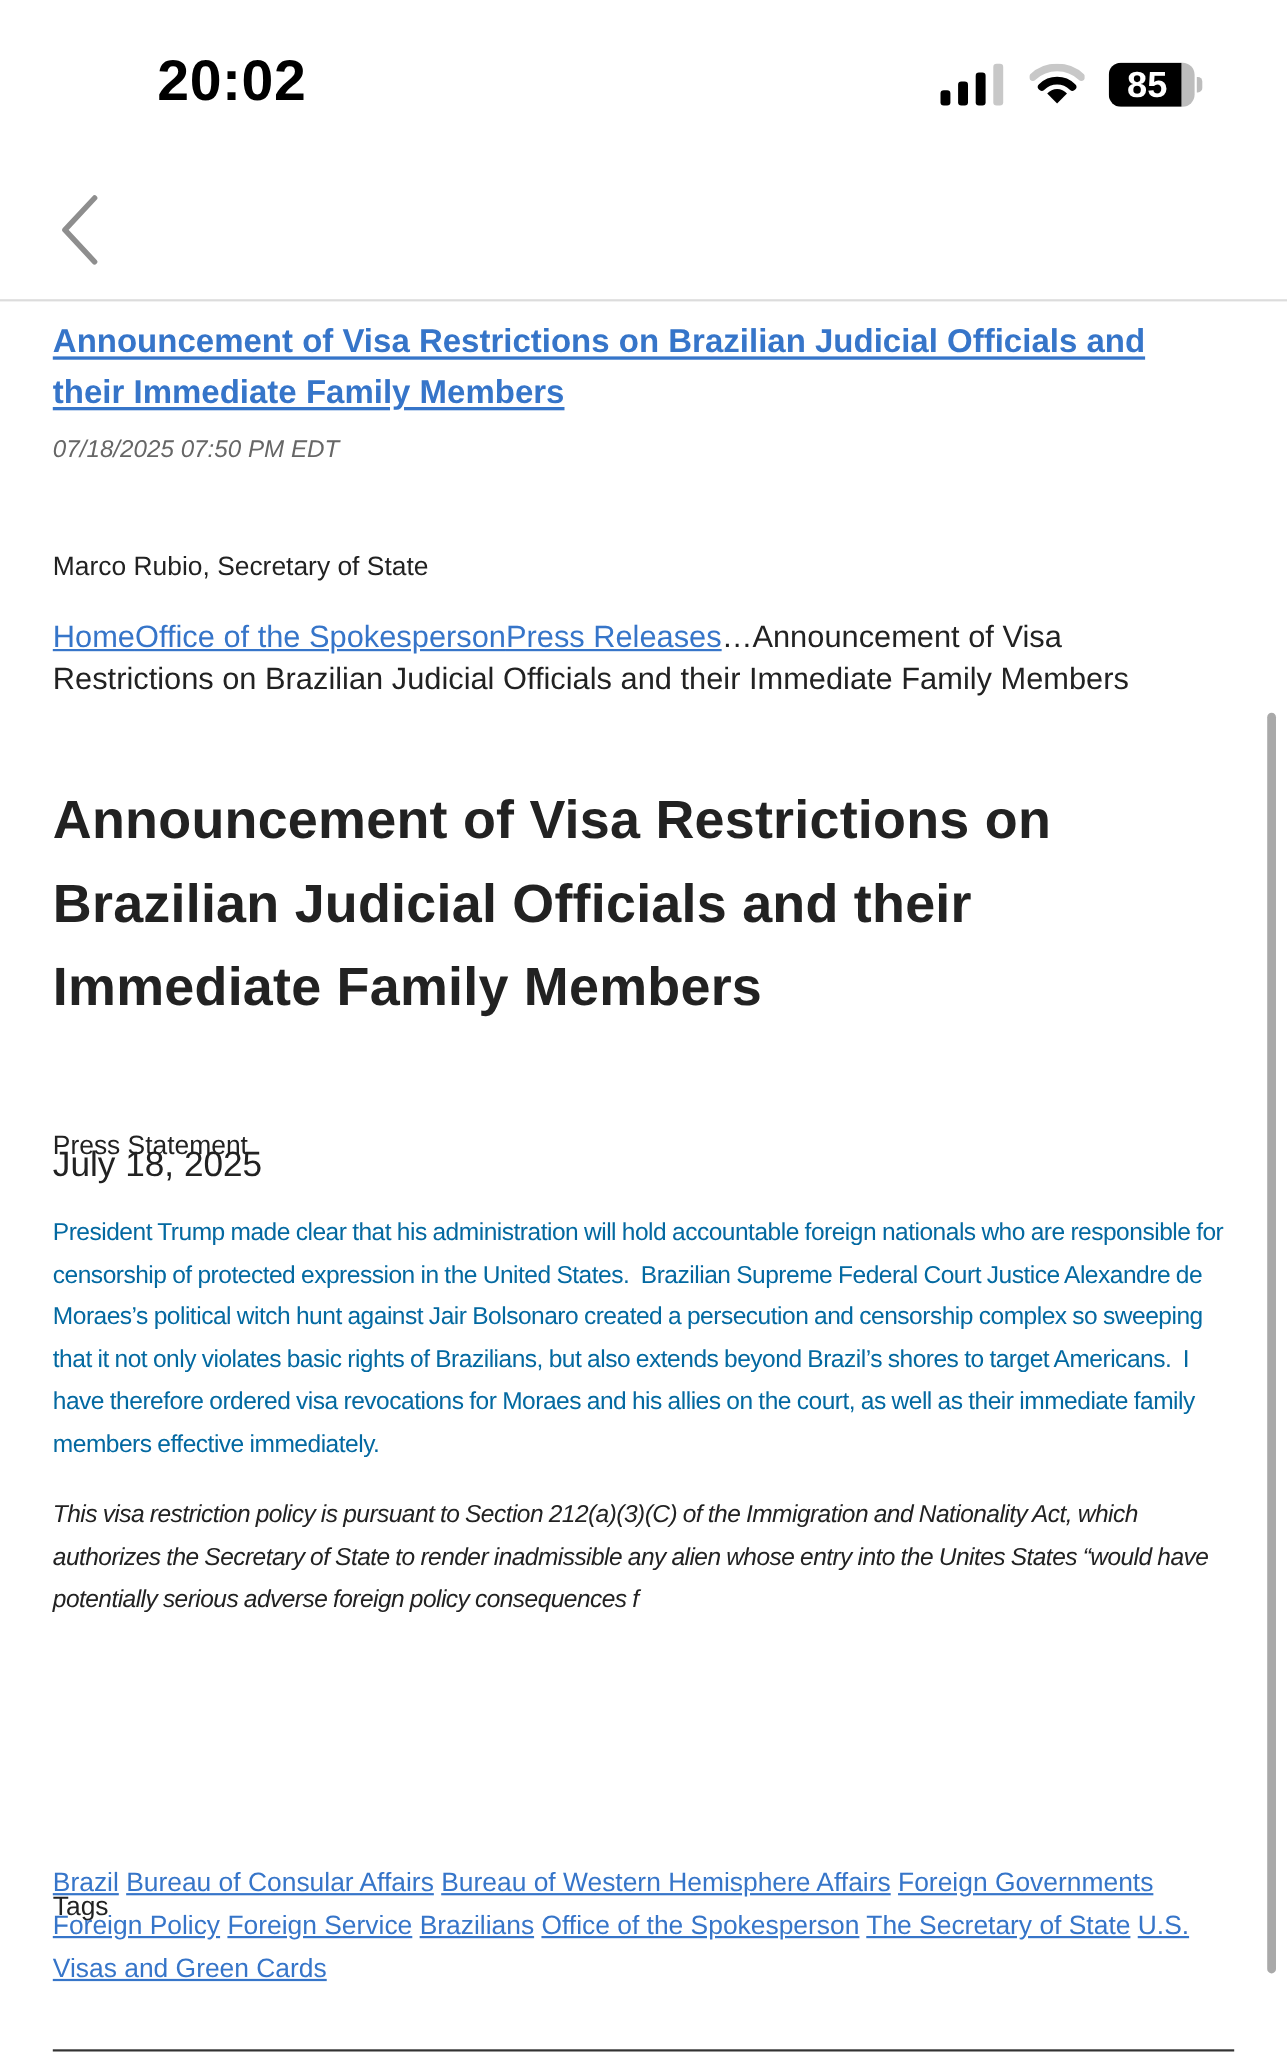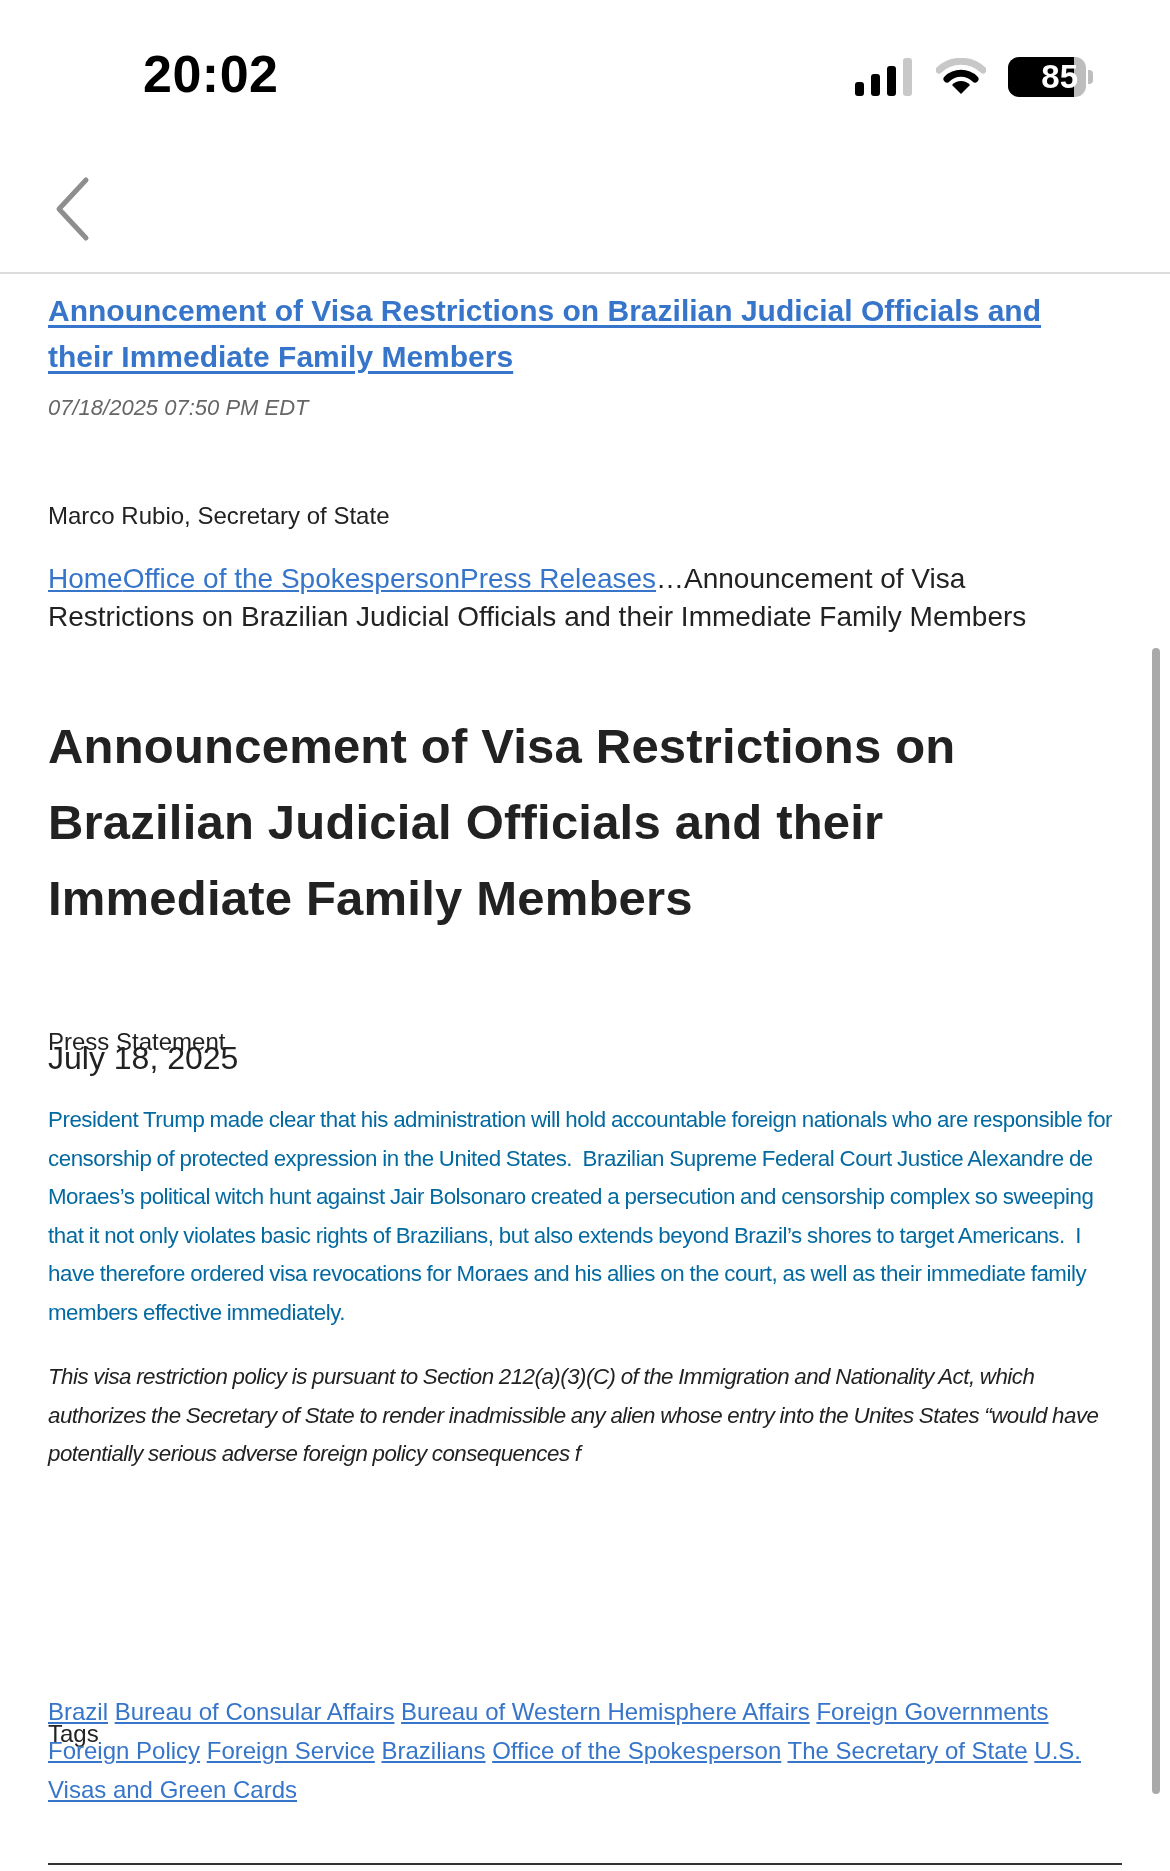--- a/index.html
+++ b/index.html
@@ -11,21 +11,21 @@
 
   
   #status-time { left: 121px; top: 44px; font-size: 52px; font-weight: bold; color: #000; letter-spacing: 0.5px; line-height: 60px; margin-left: 22px; }
   #signal { left: 855px; top: 58px; width: 58px; height: 38px; }
   .bar { position: absolute; bottom: 0; width: 9px; border-radius: 3px; background: #000; }
   .bar.off { background: #c8c8c8; }
   #wifi { left: 936px; top: 58px; width: 50px; height: 38px; }
   #battery { left: 1008px; top: 57px; width: 84px; height: 40px; }
   .batt-body { position: absolute; left: 0; top: 0; width: 78px; height: 40px; border-radius: 11px; background: #bdbdbd; overflow: hidden; }
   .batt-fill { position: absolute; left: 0; top: 0; height: 40px; background: #000; }
-  .batt-text { position: absolute; left: 0; top: 0; width: 70px; height: 40px; line-height: 40px; text-align: right; color: #fff; font-weight: bold; font-size: 33px; }
+  .batt-text { position: absolute; left: 0; top: 0; width: 70px; height: 40px; line-height: 40px; text-align: center; color: #fff; font-weight: bold; font-size: 33px; }
   .batt-tip { position: absolute; left: 80px; top: 13px; width: 5px; height: 14px; border-radius: 0 4px 4px 0; background: #bdbdbd; }
 
   
   #back-button { left: 44px; top: 166px; width: 56px; height: 84px; cursor: pointer; }
   #header-divider { left: 0; top: 272px; width: 1170px; height: 2px; background: #dcdcdc; }
 
   
   .content { left: 48px; width: 1080px; }
   #title-link { top: 288px; font-size: 30px; font-weight: bold; line-height: 46px; color: #3675c9; text-decoration: underline; text-decoration-thickness: 3px; text-underline-offset: 4px; width: 1060px; }
   #timestamp { top: 392px; font-size: 22px; font-style: italic; color: #666; line-height: 32px; }

